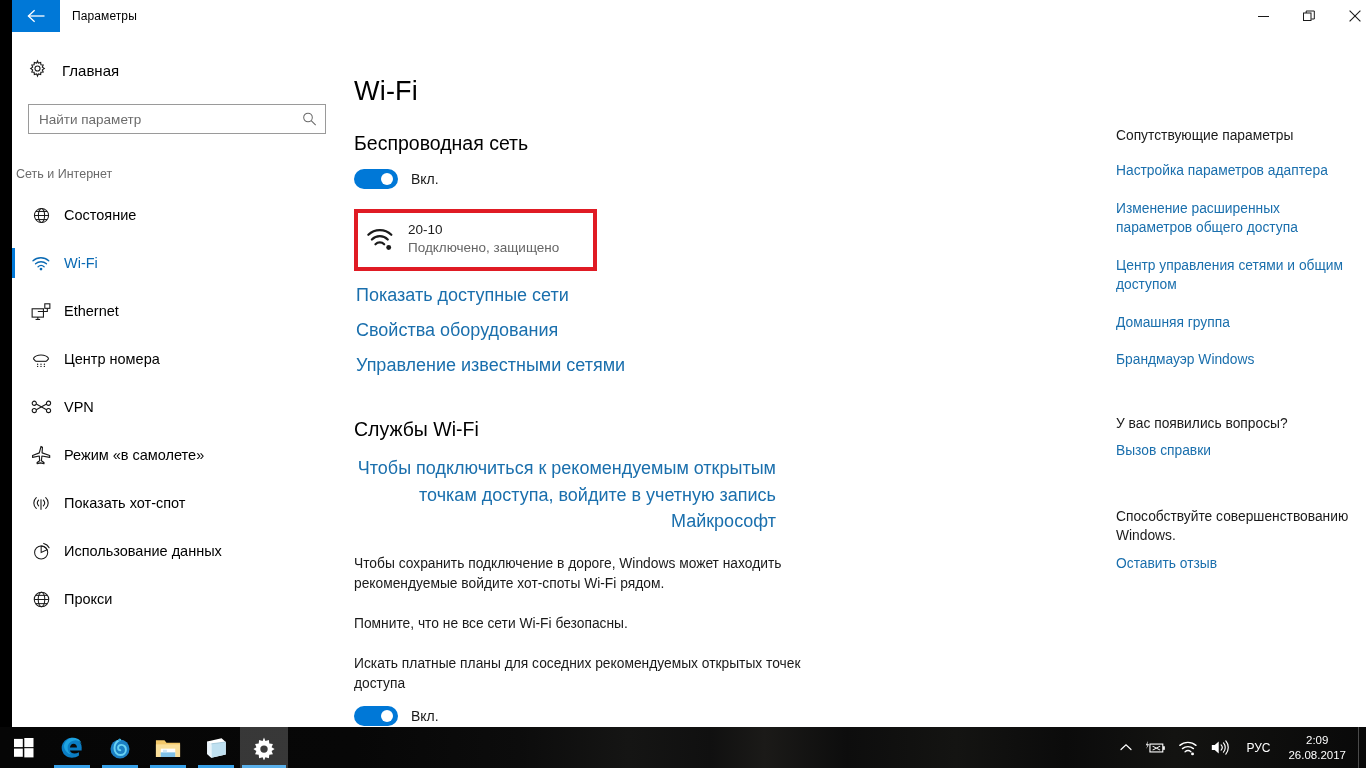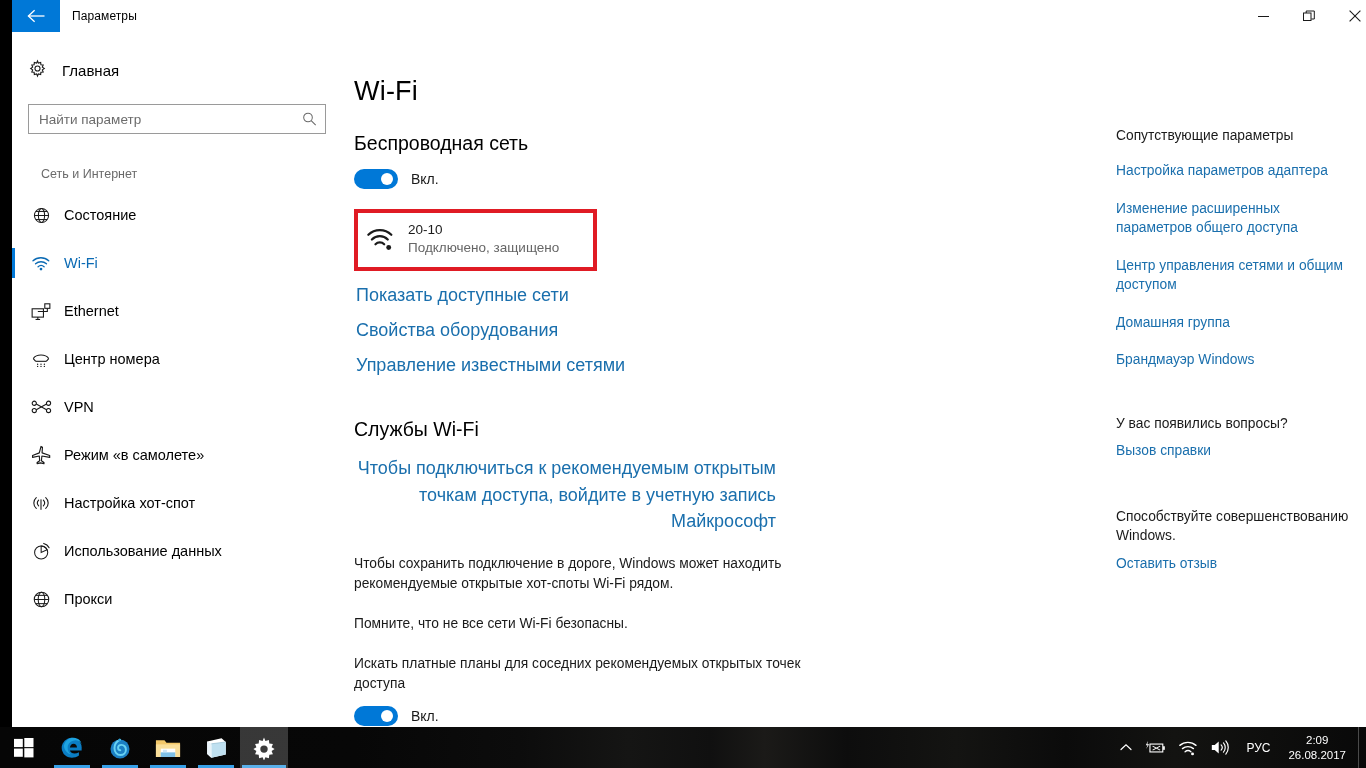--- a/index.html
+++ b/index.html
@@ -95,21 +95,21 @@
   #search-input::placeholder { color: #6b6b6b; opacity: 1; }
   #search-icon {
     position: absolute; right: 8px; top: 50%;
     transform: translateY(-50%);
     line-height: 0;
   }
 
   #nav-group-label {
     font-size: 12.5px;
     color: #6a6a6a;
-    padding: 33px 0 10px 29px;
+    padding: 33px 0 10px 4px;
   }
 
   .nav-item {
     display: flex; align-items: center;
     height: 48px;
     padding-left: 16px;
     position: relative;
     cursor: default;
   }
   .nav-item.selected { background: #ffffff; }
@@ -478,21 +478,21 @@
           <svg width="20" height="18" viewBox="0 0 22 19">
             <g fill="none" stroke="#1a1a1a" stroke-width="1.2" stroke-linecap="round">
               <path d="M5.8 3.5 A8 8 0 0 0 5.8 15.5"></path>
               <path d="M16.2 3.5 A8 8 0 0 1 16.2 15.5"></path>
               <path d="M8.4 6.4 A4.5 4.5 0 0 0 8.4 12.6"></path>
               <path d="M13.6 6.4 A4.5 4.5 0 0 1 13.6 12.6"></path>
               <line x1="11" y1="6.0" x2="11" y2="16.5"></line>
             </g>
           </svg>
         </span>
-        <span class="nav-label">Настройка хот-спот</span>
+        <span class="nav-label">Показать хот-спот</span>
       </div>
 
       <div class="nav-item">
         <span class="nav-icon">
           <svg width="19" height="19" viewBox="0 0 22 22">
             <g fill="none" stroke="#1a1a1a" stroke-width="1.2">
               <circle cx="10.6" cy="12.2" r="7.6"></circle>
               <path d="M10.6 12.2 V4.6 A7.6 7.6 0 0 1 17.4 9.0 Z"></path>
               <path d="M13.5 1.6 A9.5 9.5 0 0 1 19.8 6.6" stroke-linecap="round"></path>
             </g>
@@ -548,21 +548,21 @@
       </div>
 
       <a class="link">Показать доступные сети</a>
       <a class="link">Свойства оборудования</a>
       <a class="link">Управление известными сетями</a>
 
       <h2 class="section-head" id="services-head">Службы Wi-Fi</h2>
 
       <a class="link multiline" style="margin-top:4px;max-width:420px;">Чтобы подключиться к рекомендуемым открытым точкам доступа, войдите в учетную запись Майкрософт</a>
 
-      <p class="body-text">Чтобы сохранить подключение в дороге, Windows может находить рекомендуемые открытые хот-споты Wi-Fi рядом.</p>
+      <p class="body-text">Чтобы сохранить подключение в дороге, Windows может находить рекомендуемые войдите хот-споты Wi-Fi рядом.</p>
       <p class="body-text">Помните, что не все сети Wi-Fi безопасны.</p>
 
       <p class="body-text" style="max-width:452px;">Искать платные планы для соседних рекомендуемых открытых точек доступа</p>
 
       <div class="toggle-row" style="margin-top:12px;margin-bottom:8px;">
         <div class="toggle">
           <span class="knob"></span>
         </div>
         <span class="toggle-label">Вкл.</span>
       </div>

